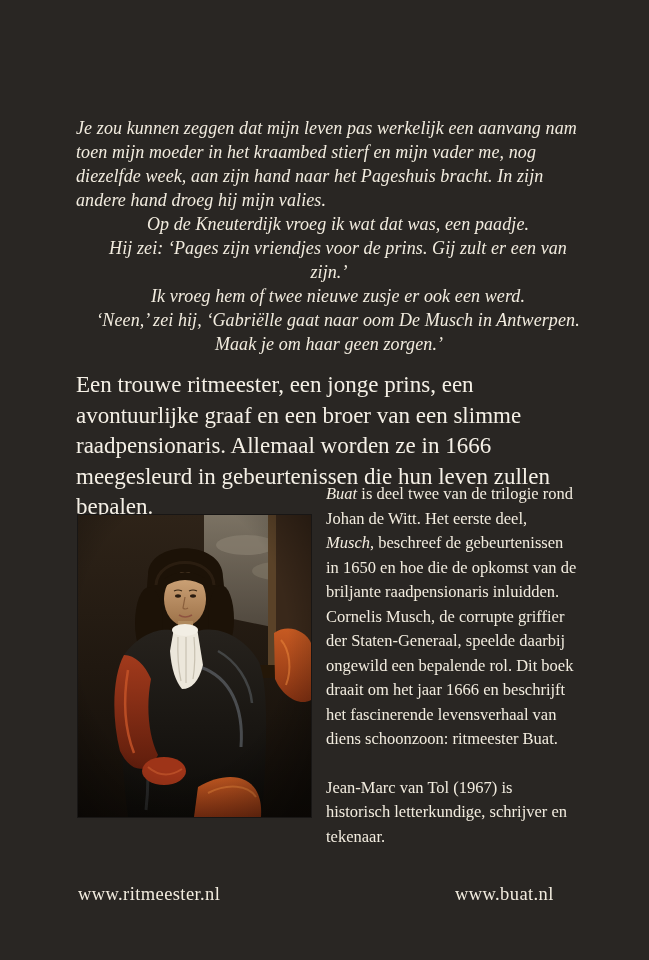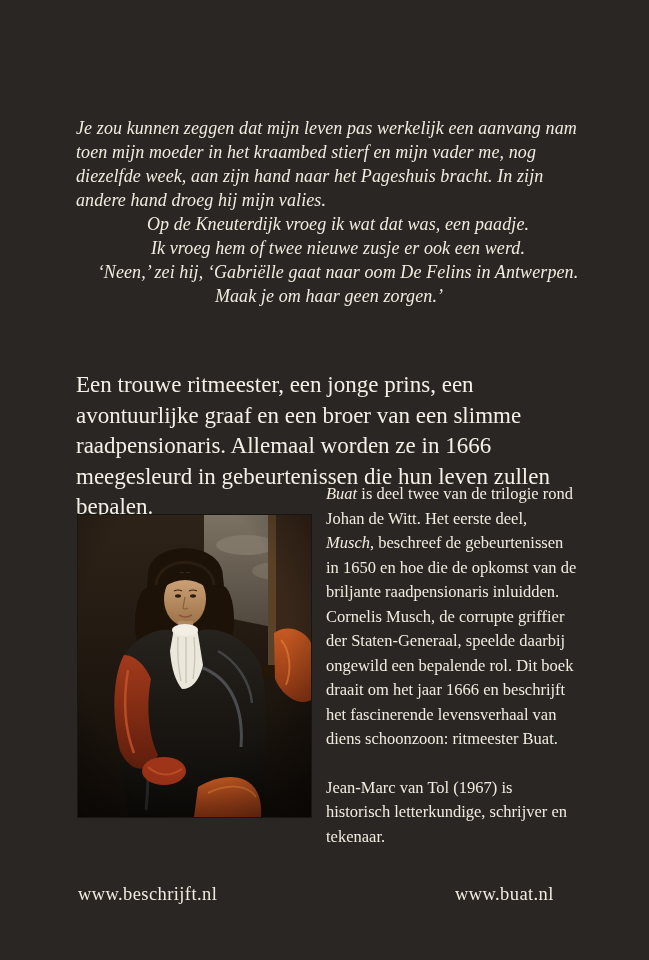--- a/index.html
+++ b/index.html
@@ -64,22 +64,23 @@
   .footer-url.right { left:455px; }
 </style>
 </head>
 <body>
 
 <div class="cover">
 
   <section class="quote">
     <p>Je zou kunnen zeggen dat mijn leven pas werkelijk een aanvang nam toen mijn moeder in het kraambed stierf en mijn vader me, nog diezelfde week, aan zijn hand naar het Pageshuis bracht. In zijn andere hand droeg hij mijn valies.</p>
     <p class="indent">Op de Kneuterdijk vroeg ik wat dat was, een paadje.</p>
+    <p class="indent">Hij zei: ‘Pages zijn vriendjes voor de prins. Gij zult er een van zijn.’</p>
     <p class="indent">Ik vroeg hem of twee nieuwe zusje er ook een werd.</p>
-    <p class="indent">‘Neen,’ zei hij, ‘Gabriëlle gaat naar oom De Felins in Antwerpen. Maak je om haar geen zorgen.’</p>
+    <p class="indent">‘Neen,’ zei hij, ‘Gabriëlle gaat naar oom De Musch in Antwerpen. Maak je om haar geen zorgen.’</p>
   </section>
 
   <section class="intro">
     <p>Een trouwe ritmeester, een jonge prins, een avontuurlijke graaf en een broer van een slimme raadpensionaris. Allemaal worden ze in 1666 meegesleurd in gebeurtenissen die hun leven zullen bepalen.</p>
   </section>
 
   <section class="content-row">
 
     <div class="portrait">
       <svg viewBox="0 0 233 302" xmlns="http://www.w3.org/2000/svg">
@@ -164,16 +165,16 @@
       </svg>
     </div>
 
     <div class="blurb">
       <p><em>Buat</em><span> is deel twee van de trilogie rond Johan de Witt. Het eerste deel, </span><em>Musch</em><span>, beschreef de gebeurtenissen in 1650 en hoe die de opkomst van de briljante raadpensionaris inluidden. Cornelis Musch, de corrupte griffier der Staten-Generaal, speelde daarbij ongewild een bepalende rol. Dit boek draait om het jaar 1666 en beschrijft het fascinerende levensverhaal van diens schoonzoon: ritmeester Buat.</span></p>
       <p class="bio">Jean-Marc van Tol (1967) is historisch letterkundige, schrijver en tekenaar.</p>
     </div>
 
   </section>
 
-  <span class="footer-url left">www.beschrijft.nl</span>
+  <span class="footer-url left">www.ritmeester.nl</span>
   <span class="footer-url right">www.buat.nl</span>
 
 </div>
 
 </body></html>

